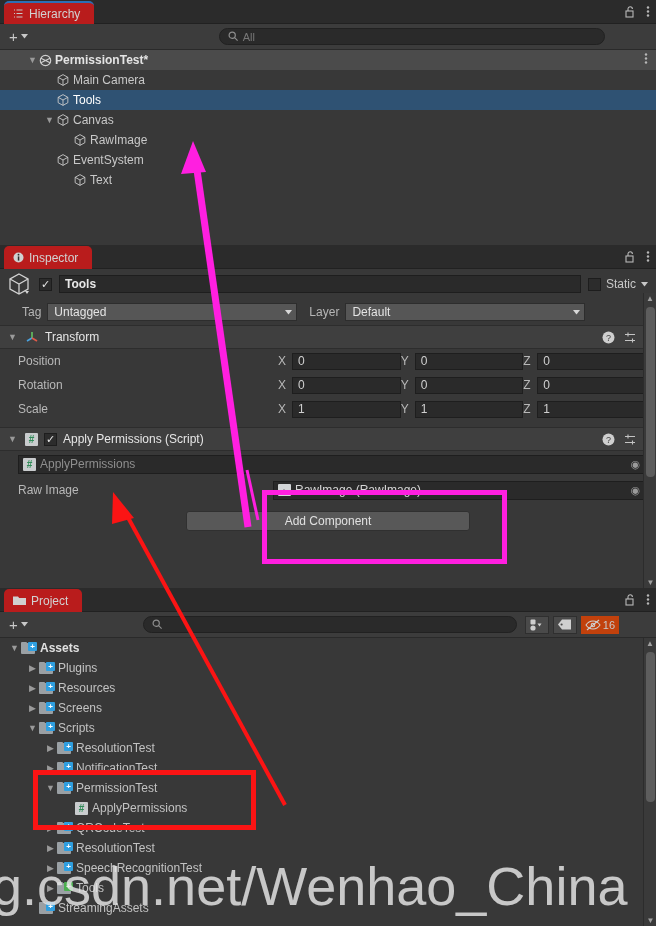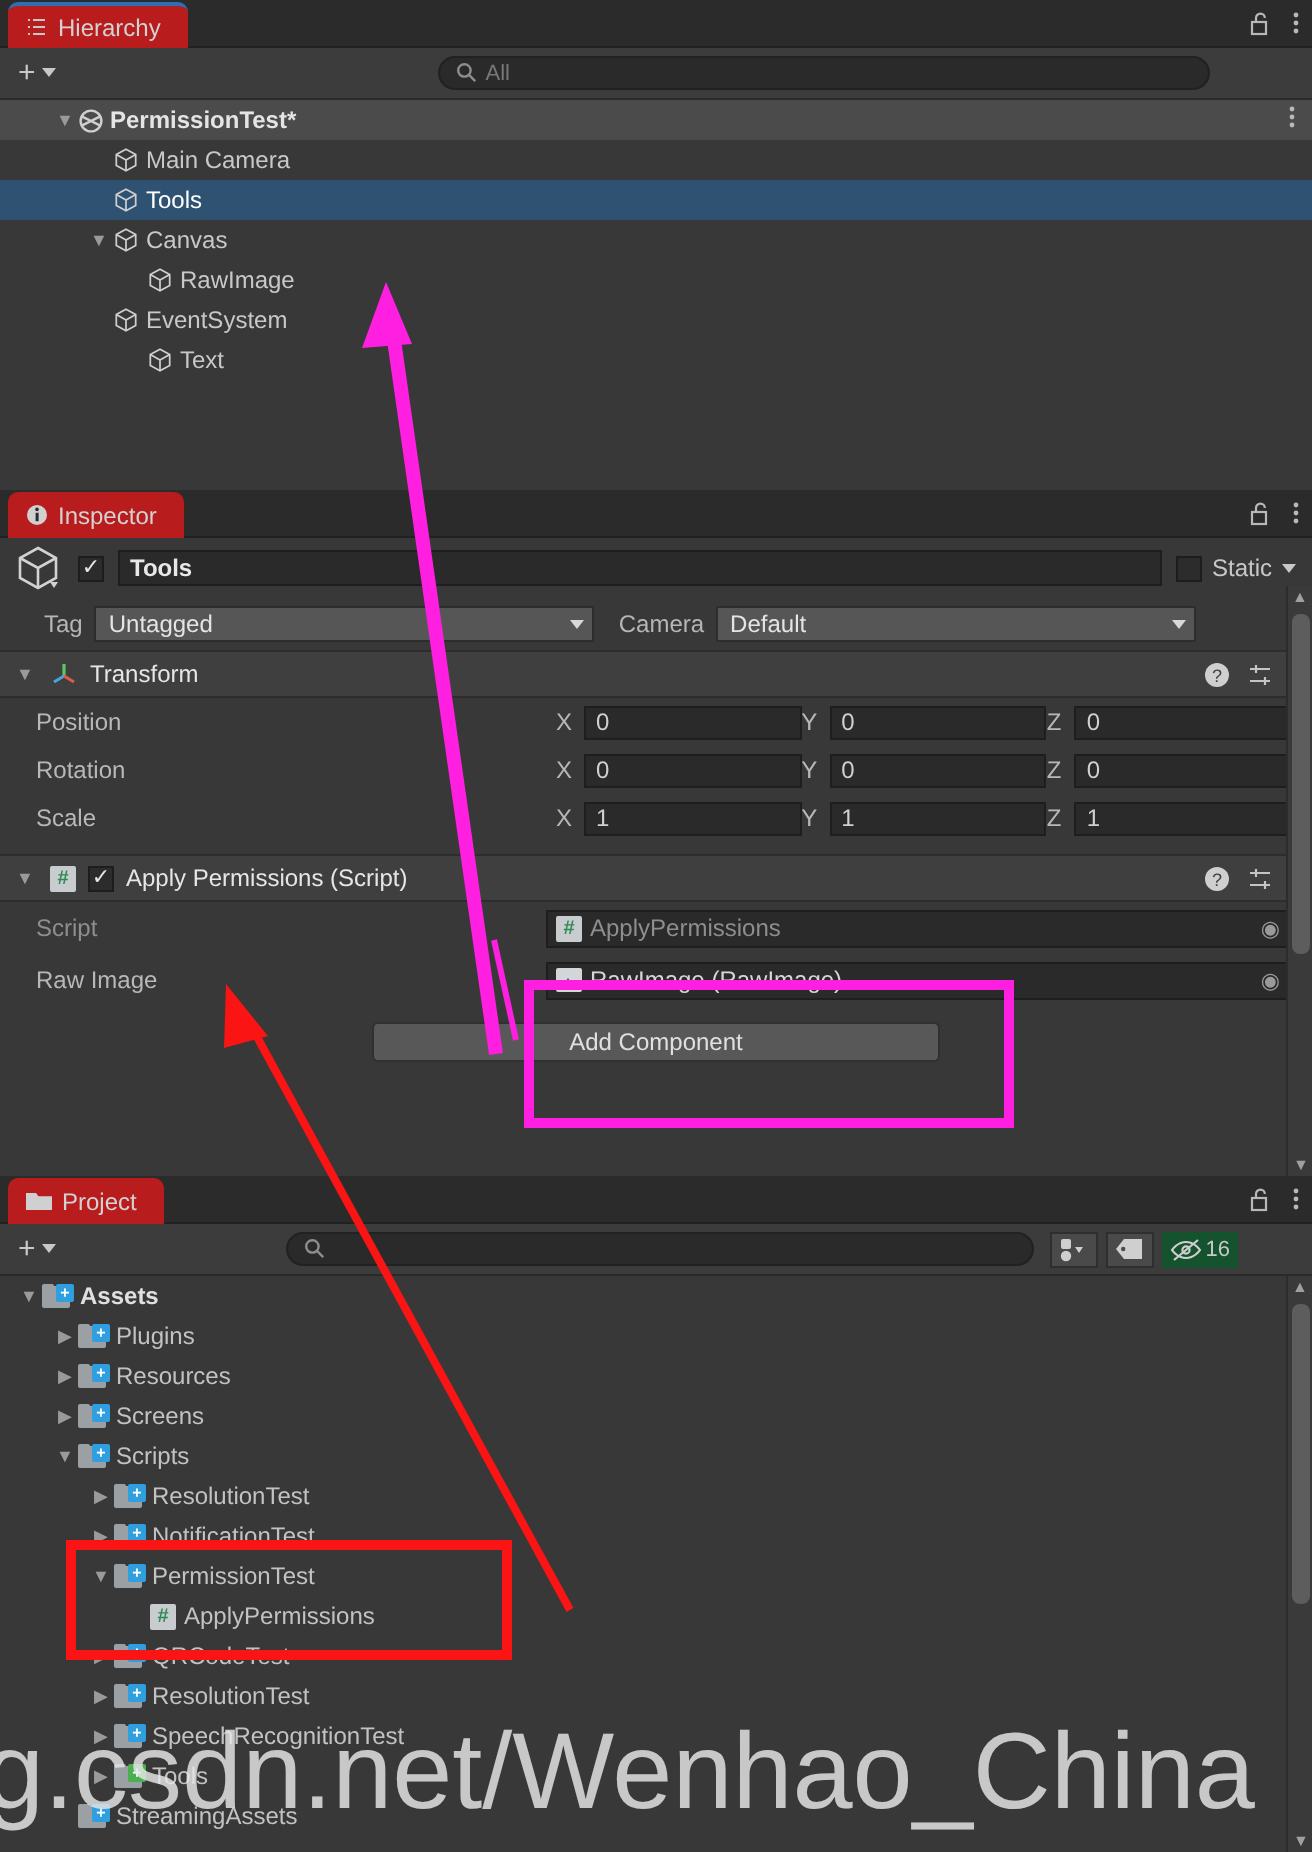--- a/index.html
+++ b/index.html
@@ -410,21 +410,21 @@
 
       <div class="taglayer">
         <span class="fldlabel">Tag</span>
         <span class="dropdown" style="width:250px;">
           <span>Untagged</span>
           <span class="ico">
             <svg width="7" height="5" viewBox="0 0 7 5">
                 <path d="M0 0h7L3.5 4.5z" fill="#d8d8d8"></path>
               </svg></span>
         </span>
-        <span class="fldlabel" style="margin-left:6px;">Camera</span>
+        <span class="fldlabel" style="margin-left:6px;">Layer</span>
         <span class="dropdown" style="width:240px;">
           <span>Default</span>
           <span class="ico">
             <svg width="7" height="5" viewBox="0 0 7 5">
                 <path d="M0 0h7L3.5 4.5z" fill="#d8d8d8"></path>
               </svg></span>
         </span>
       </div>
 
       <div class="comp-header">
@@ -539,21 +539,20 @@
               <circle cx="2" cy="2.5" r="1.2"></circle>
                   <circle cx="2" cy="6.5" r="1.2"></circle>
                   <circle cx="2" cy="10.5" r="1.2"></circle>
                 </g>
               </svg>
           </span>
         </span>
       </div>
       <div id="script-rows">
           <div class="objrow">
-            <span class="objlabel" style="color:#8e8e8e">Script</span>
             <span class="objfield" style="color:#8e8e8e">
               <span class="scriptico"></span>
               <span>ApplyPermissions</span>
               <span class="pick">◉</span>
             </span>
           </div>
           <div class="objrow">
             <span class="objlabel" style="color:#b8b8b8">Raw Image</span>
             <span class="objfield" style="color:#d6d6d6">
               <span class="imgico"></span>
@@ -638,21 +637,21 @@
         </span>
       </div>
       <div class="sqbtn">
         <span class="ico">
           <svg width="14" height="11" viewBox="0 0 14 11">
               <path d="M4 0.5h9v10H4L0 5.5z" fill="#cfcfcf"></path>
           <circle cx="3.6" cy="5.5" r="1.1" fill="#4a4a4a"></circle>
             </svg>
         </span>
       </div>
-      <div class="sqbtn" style="background:#14532d;border:none;">
+      <div class="sqbtn" style="background:#c2410c;border:none;">
         <span class="ico">
           <svg width="16" height="12" viewBox="0 0 16 12">
               <g fill="none" stroke="#cfcfcf" stroke-width="1.1">
             <path d="M1 6s2.6-4 7-4 7 4 7 4-2.6 4-7 4-7-4-7-4z"></path>
                 <circle cx="8" cy="6" r="1.8"></circle>
             <path d="M2 11L14 1"></path>
               </g>
             </svg>
         </span>
         <span>16</span>

